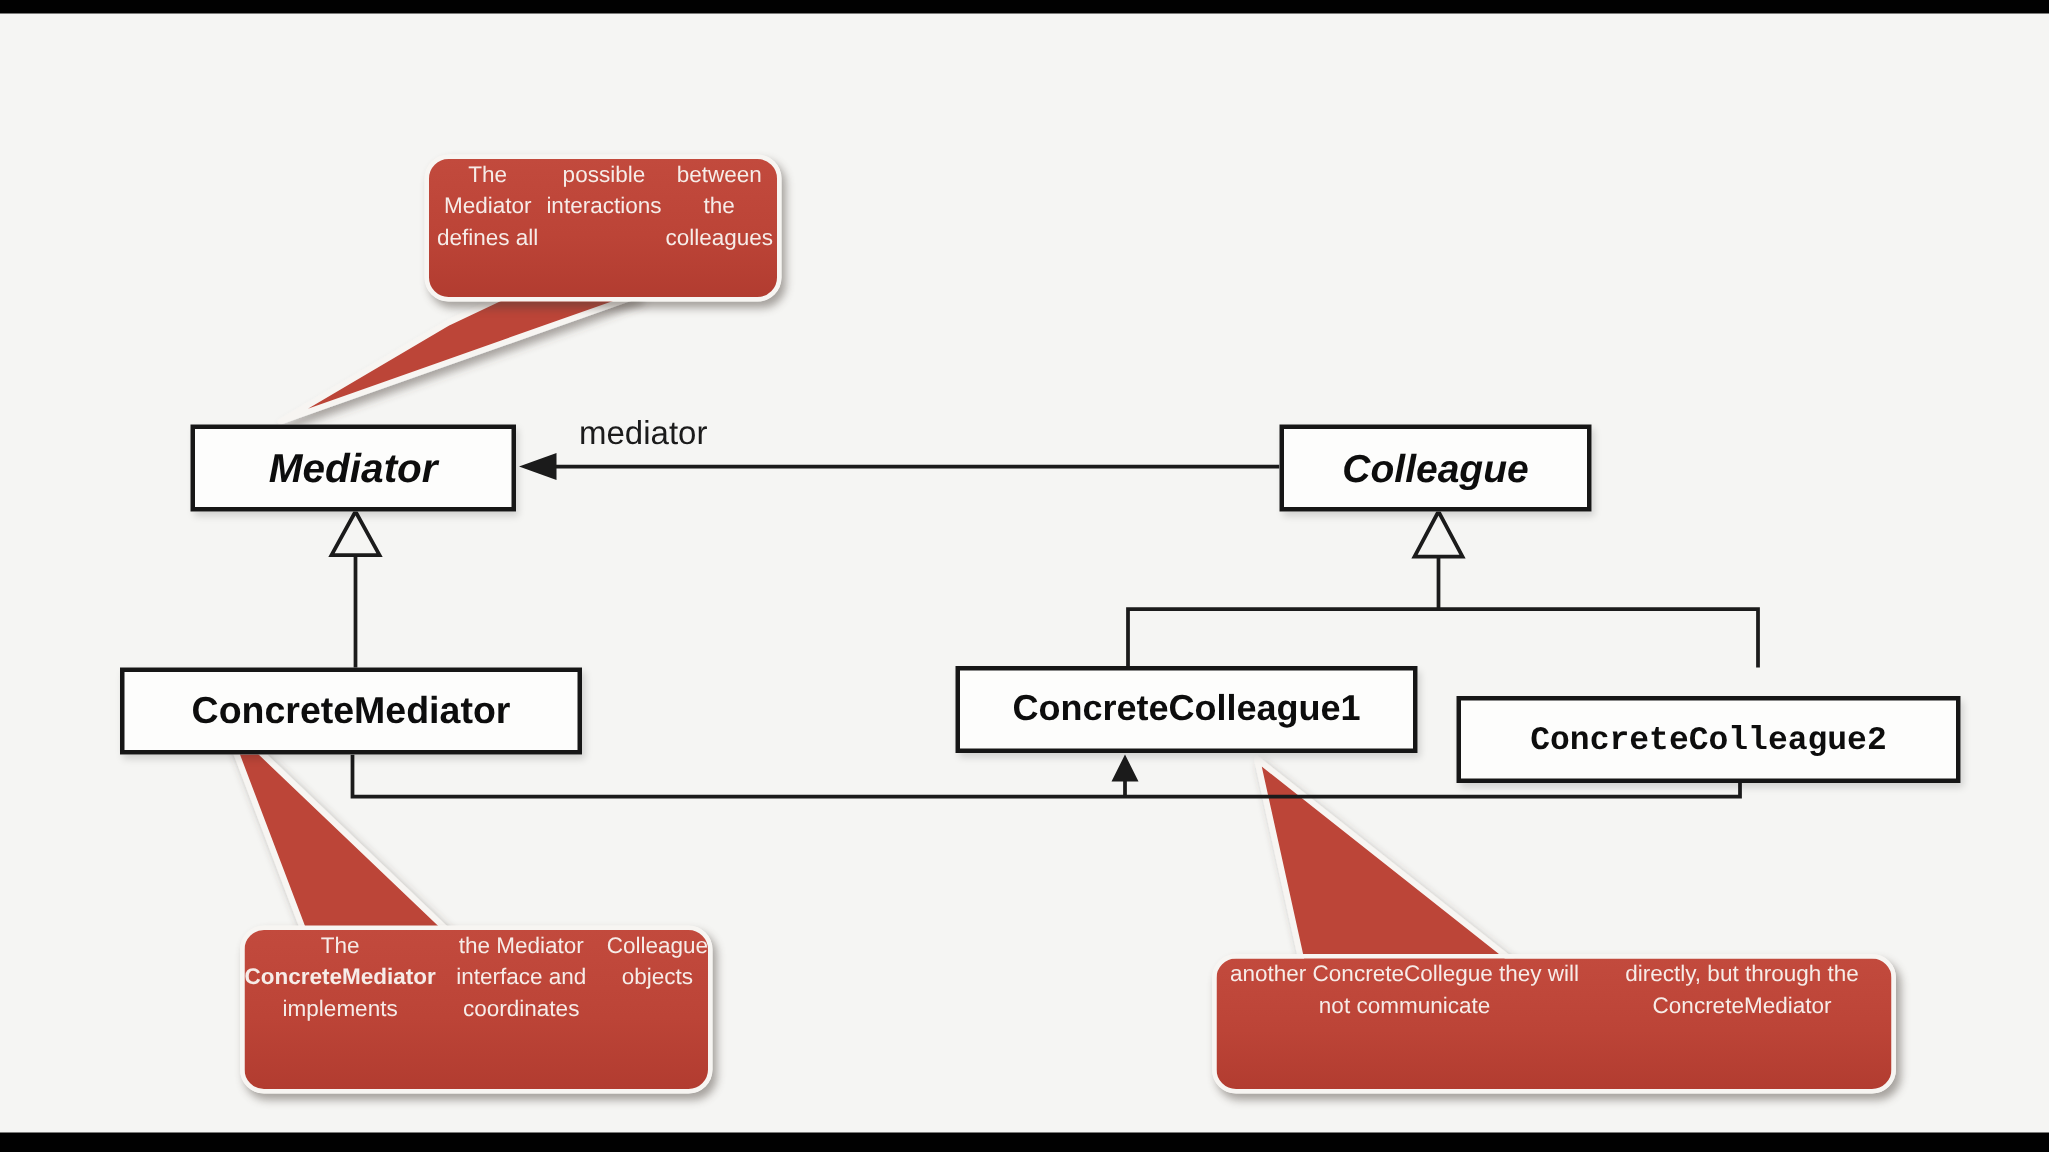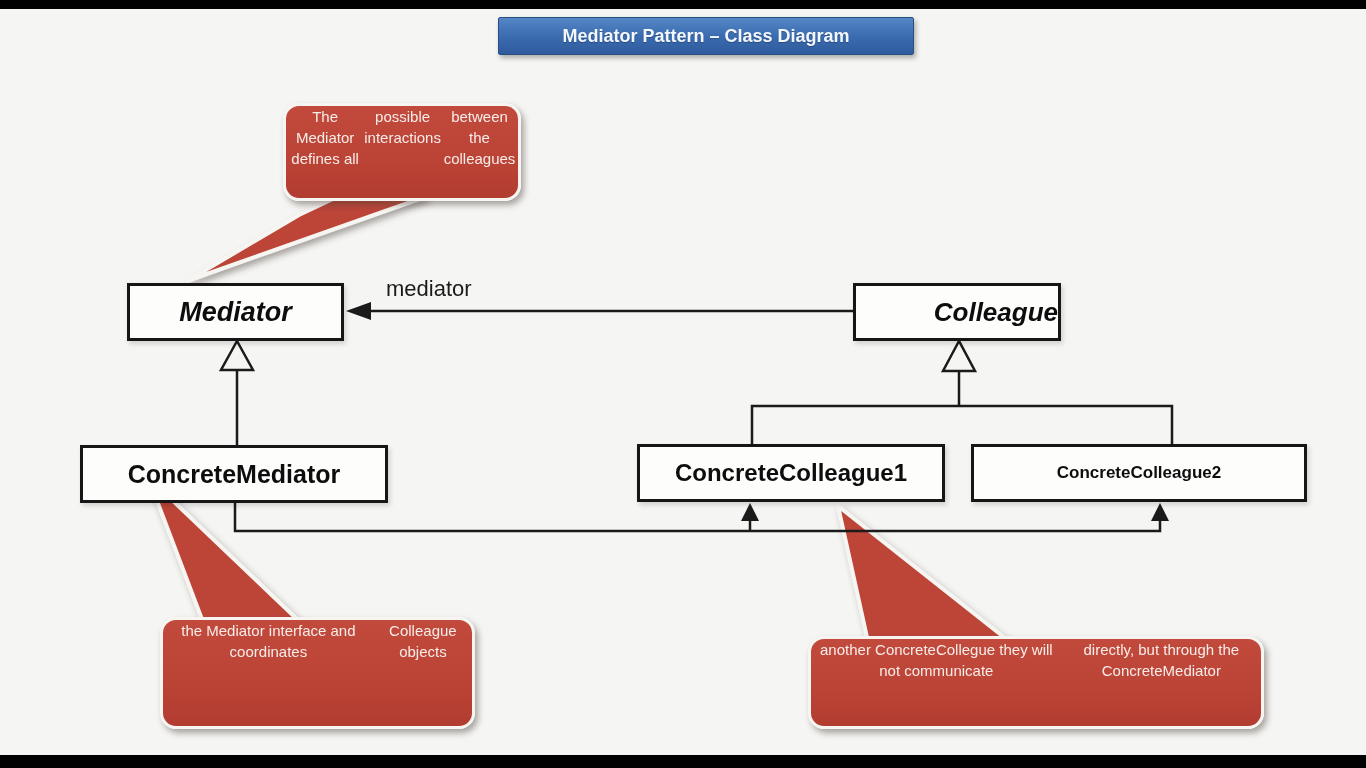--- a/index.html
+++ b/index.html
@@ -26,24 +26,24 @@
   svg.wires{position:absolute;left:0;top:0;z-index:1;}
 
   .cls{
     position:absolute;background:#fdfdfc;border:3px solid #161616;
     box-shadow:2px 3px 5px rgba(0,0,0,0.15);
     display:flex;align-items:center;justify-content:center;
     color:#0d0d0d;font-weight:bold;z-index:2;box-sizing:border-box;
   }
   .cls.abstract{font-style:italic;}
   .cls.mediator{left:127px;top:283px;width:217px;height:58px;font-size:27px;}
-  .cls.colleague{left:853px;top:283px;width:208px;height:58px;font-size:26px;justify-content:flex-end;}
+  .cls.colleague{left:853px;top:283px;width:208px;height:58px;font-size:26px;}
   .cls.cmediator{left:80px;top:445px;width:308px;height:58px;font-size:25px;}
   .cls.ccolleague1{left:605px;top:444px;width:308px;height:58px;font-size:24px;margin-left:32px;}
-  .cls.ccolleague2{left:971px;top:444px;width:336px;height:58px;font-size:17px;}
+  .cls.ccolleague2{left:971px;top:464px;width:336px;height:58px;font-size:22px;font-family:Liberation Mono, monospace;}
 
   .assoc-label{
     position:absolute;left:386px;top:276px;z-index:2;
     font-size:22px;color:#1b1b1b;z-index:2;
   }
 
   .callout{
     position:absolute;z-index:3;box-sizing:border-box;
     background:linear-gradient(180deg,#c24a3d 0%,#bc4437 55%,#b23c30 100%);
     border:3px solid #f7f5f2;border-radius:16px;
@@ -58,23 +58,20 @@
   .callout b{font-weight:bold;}
 </style>
 </head>
 <body>
 
 <div class="stage">
 
   <div class="bar top"></div>
   <div class="bar bottom"></div>
 
-  <div class="title-box">
-    <span>Mediator Pattern – Class Diagram</span>
-  </div>
 
   <svg class="wires" width="1366" height="768" viewBox="0 0 1366 768">
     <defs>
       <filter id="tailShadow" x="-20%" y="-20%" width="150%" height="150%">
         <feDropShadow dx="3" dy="4" stdDeviation="3" flood-color="#4a4038" flood-opacity="0.45"></feDropShadow>
       </filter>
     </defs>
 
     <g filter="url(#tailShadow)">
       <polygon points="187,281 425,197 337,197 299,215" fill="#bc4437" stroke="#f7f5f2" stroke-width="4" stroke-linejoin="round"></polygon>
@@ -124,20 +121,21 @@
 
   <div class="assoc-label">mediator</div>
 
   <div class="callout c1">
     <div class="ln">The Mediator defines all</div>
     <div class="ln">possible interactions</div>
     <div class="ln">between the colleagues</div>
   </div>
 
   <div class="callout c2">
+    <div class="ln"><span>The </span><b>ConcreteMediator</b><span> implements</span></div>
     <div class="ln">the Mediator interface and coordinates</div>
     <div class="ln">Colleague objects</div>
   </div>
 
   <div class="callout c3">
     <div class="ln">another ConcreteCollegue they will not communicate</div>
     <div class="ln">directly, but through the ConcreteMediator</div>
   </div>
 
 </div>

